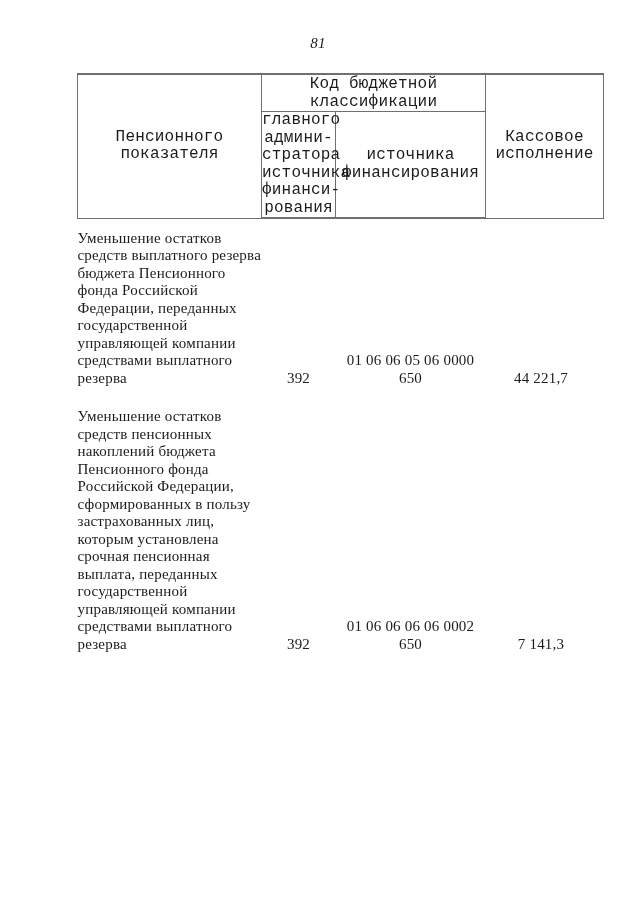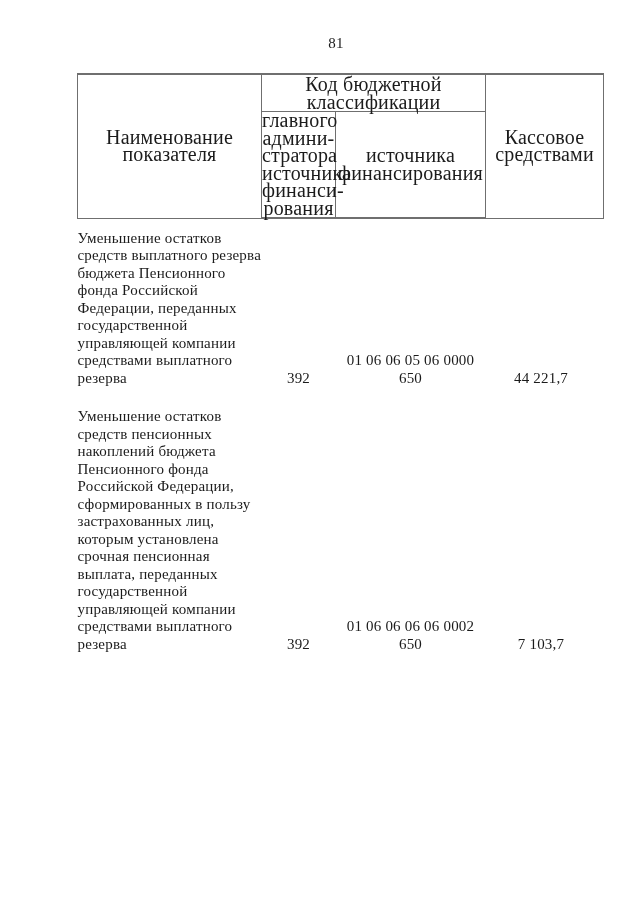--- a/index.html
+++ b/index.html
@@ -8,44 +8,46 @@
     height: 905px;
     background: #ffffff;
     position: relative;
     font-family: "Liberation Serif", "DejaVu Serif", serif;
     color: #1b1b1b;
     overflow: hidden;
   }
   .page-number {
     position: absolute;
     top: 34px;
-    left: 336px;
+    left: 318px;
     transform: translateX(-50%);
     font-size: 15px;
     line-height: 18px;
     letter-spacing: 0.3px;
+    font-style: italic;
   }
   table.doc-table {
     position: absolute;
     left: 77px;
     top: 73px;
     width: 526px;
     border-collapse: collapse;
     table-layout: fixed;
   }
   .doc-table th {
     border: 1.5px solid #6f6f6f;
     font-weight: normal;
     text-align: center;
     vertical-align: middle;
-    font-size: 20px;
+    font-size: 16px;
     line-height: 17.5px;
     letter-spacing: 0.2px;
     padding: 0;
     white-space: pre-line;
+    font-family: Liberation Mono, monospace;
   }
   .doc-table thead tr.group-row th { border-top-width: 2px; }
   .doc-table thead tr:last-child th { border-bottom-width: 2px; }
   th.code-group { height: 19px; line-height: 18px; }
   th.admin-col  { height: 105px; }
   .doc-table td {
     border: none;
     padding: 0;
     vertical-align: bottom;
     font-size: 15px;
@@ -66,24 +68,24 @@
 
 <table class="doc-table">
   <colgroup>
     <col style="width:184px">
     <col style="width:74px">
     <col style="width:150px">
     <col style="width:118px">
   </colgroup>
   <thead>
     <tr class="group-row">
-      <th rowspan="2" class="name-col">Наименование показателя</th>
+      <th rowspan="2" class="name-col">Пенсионного показателя</th>
       <th colspan="2" class="code-group">Код бюджетной классификации</th>
       <th rowspan="2" class="cash-col">Кассовое
-средствами</th>
+исполнение</th>
     </tr>
     <tr>
       <th class="admin-col">главного
 админи-
 стратора
 источника
 финанси-
 рования</th>
       <th class="source-col">источника
 финансирования</th>
@@ -114,16 +116,16 @@
 застрахованных лиц,
 которым установлена
 срочная пенсионная
 выплата, переданных
 государственной
 управляющей компании
 средствами выплатного
 резерва</td>
       <td class="admin">392</td>
       <td class="source">01 06 06 06 06 0002 650</td>
-      <td class="cash">7 103,7</td>
+      <td class="cash">7 141,3</td>
     </tr>
   </tbody>
 </table>
 
 </body></html>

